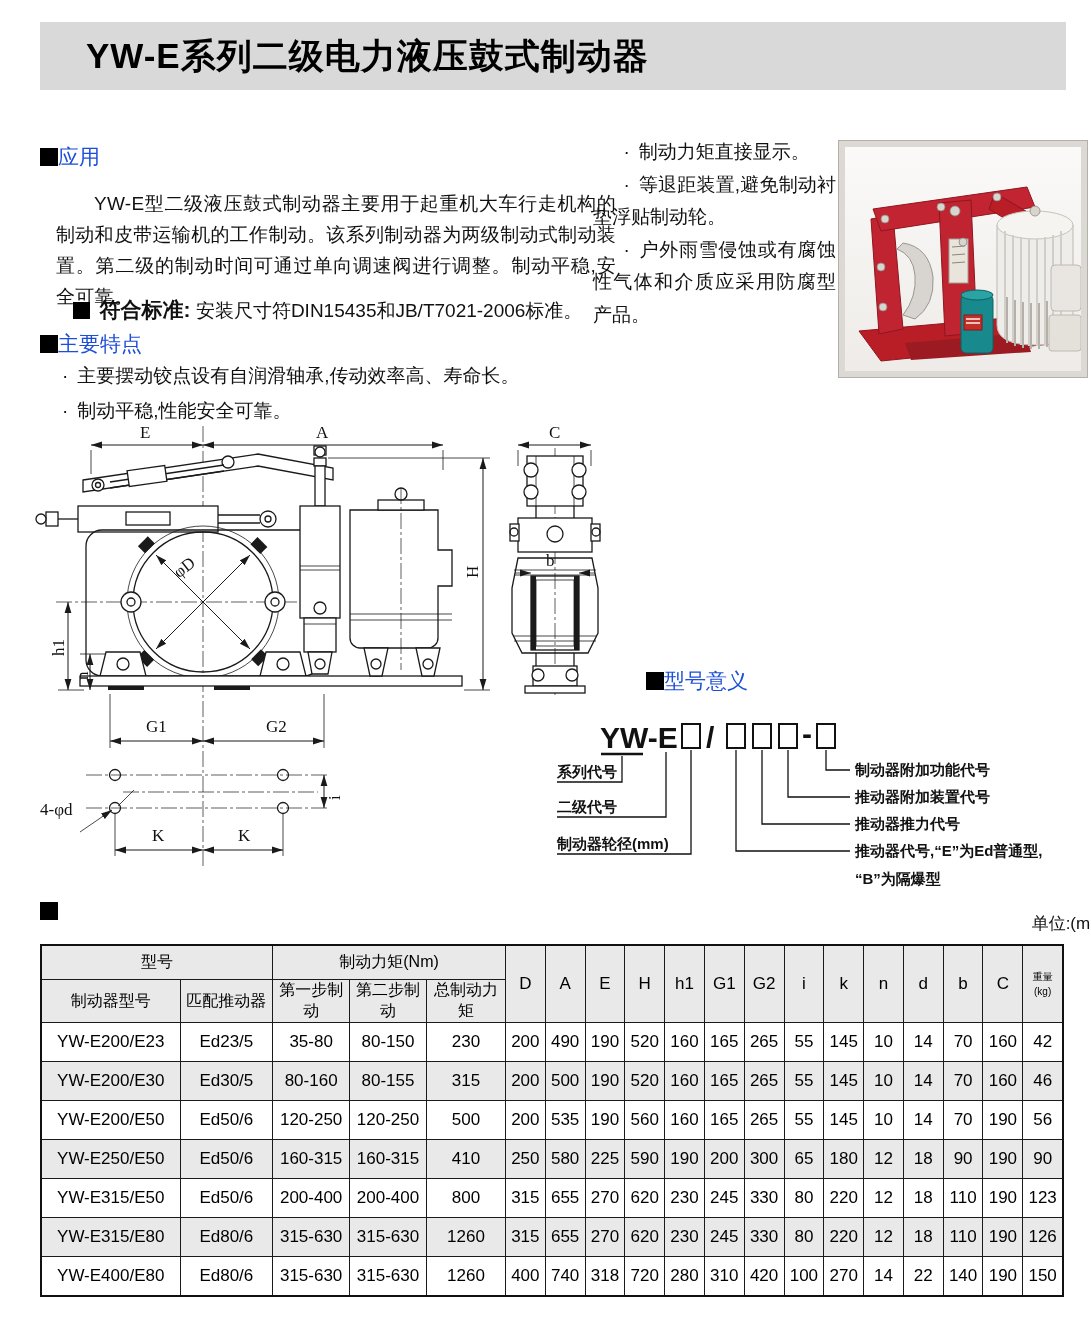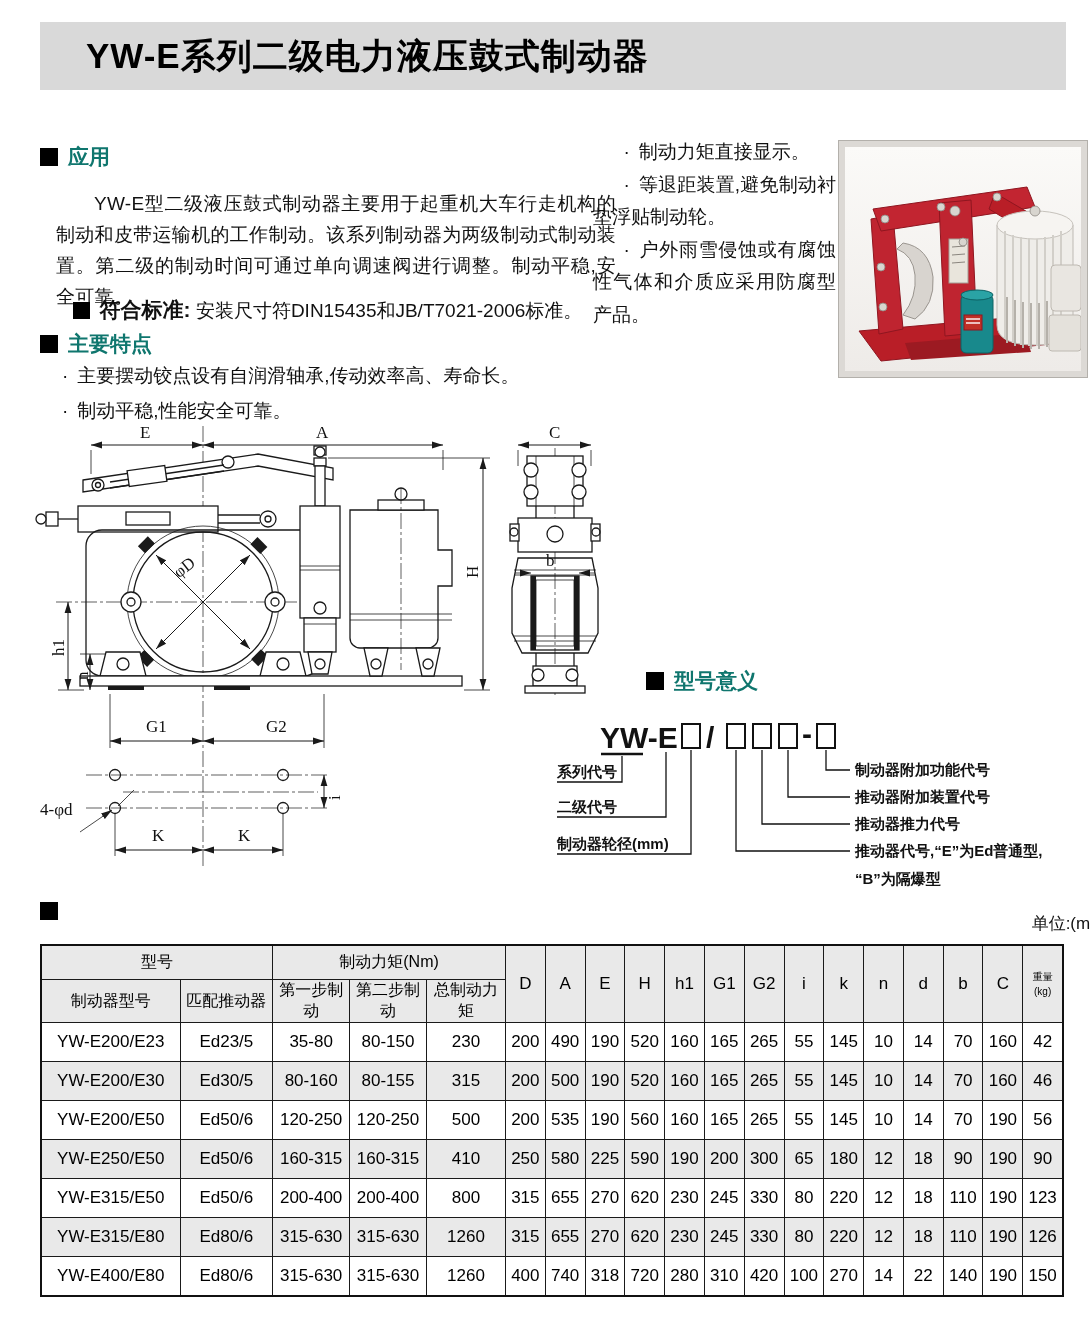--- a/index.html
+++ b/index.html
@@ -3,21 +3,21 @@
 <meta charset="utf-8">
 <style>
   html,body{margin:0;padding:0;background:#fff;}
   .page{position:relative;width:1091px;height:1335px;background:#ffffff;overflow:hidden;
         font-family:"Liberation Sans",sans-serif;color:#111;}
   
   .banner{position:absolute;left:40px;top:22px;width:1026px;height:68px;background:#d9d9d9;
           font-size:35px;font-weight:bold;line-height:68px;padding-left:46px;box-sizing:border-box;
           letter-spacing:1px;color:#000;}
   
-  .sec-h{position:absolute;display:flex;align-items:center;gap:10px;font-size:21px;font-weight:bold;color:#0f766e;}
+  .sec-h{position:absolute;display:flex;align-items:center;font-size:21px;font-weight:normal;color:#1d4ed8;}
   .sq{width:18px;height:18px;background:#000;flex:none;}
   .sq-s{display:inline-block;width:17px;height:17px;background:#000;margin-right:10px;vertical-align:-2px;}
   
   .app-p{position:absolute;left:40px;top:172px;width:560px;font-size:19px;line-height:31px;
          text-indent:2em;text-align:justify;margin:16px;letter-spacing:0.3px;}
   .std-line{position:absolute;left:40px;top:296px;width:575px;font-size:19px;margin:0;text-align:center;}
   .std-line b{font-size:21px;}
   .feat-list{position:absolute;left:62px;top:360px;width:530px;margin:0;font-size:19px;line-height:31px;}
   .feat-list p{margin:0 0 4px 0;}
   .bullet{margin-right:9px;}

